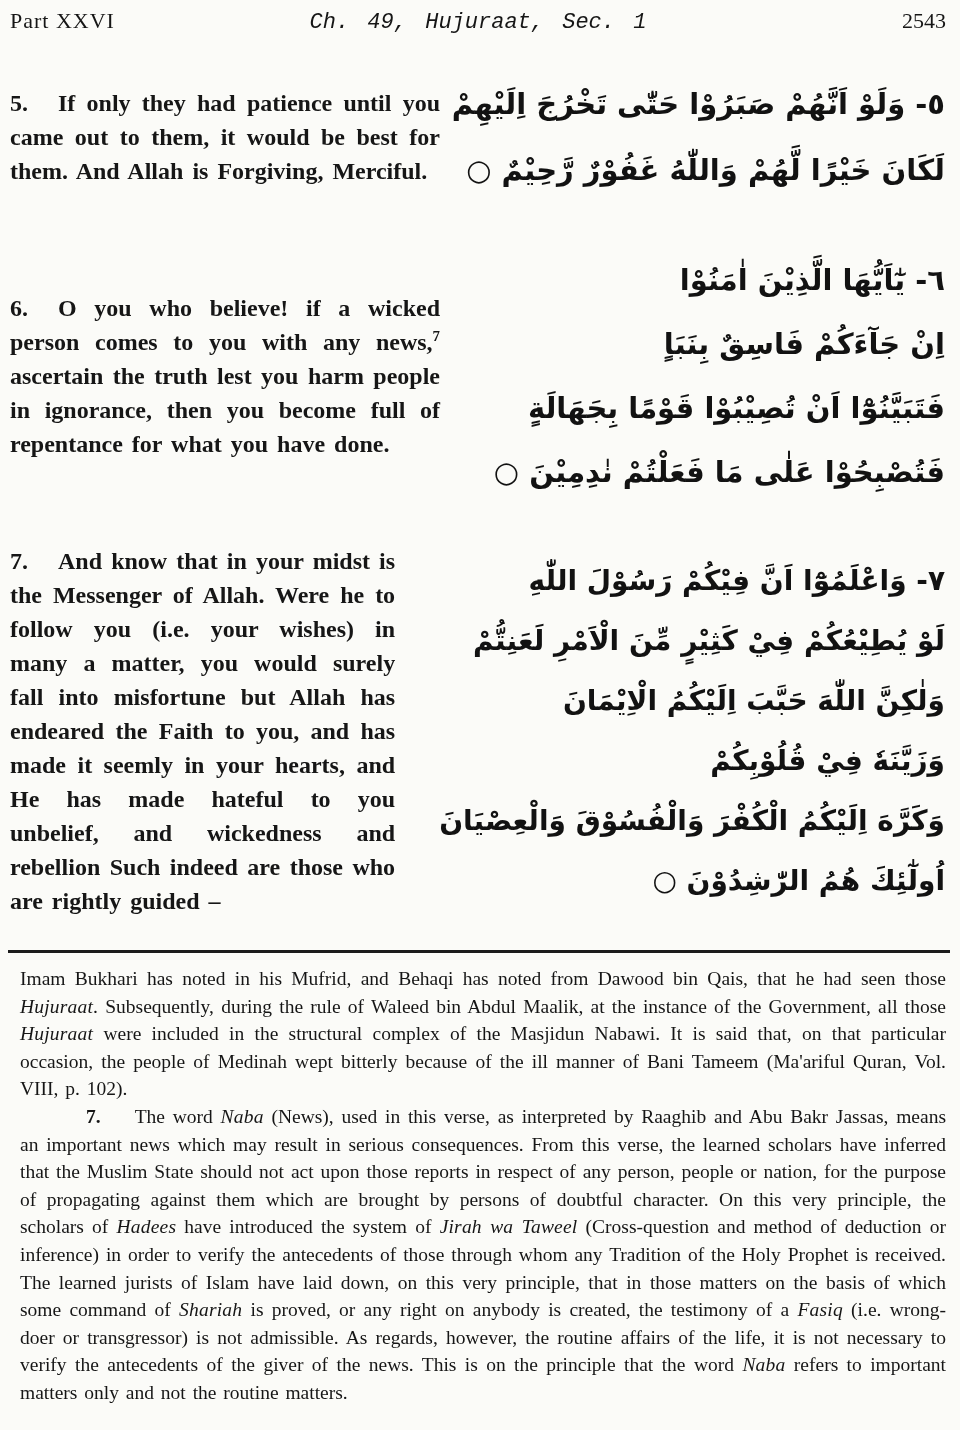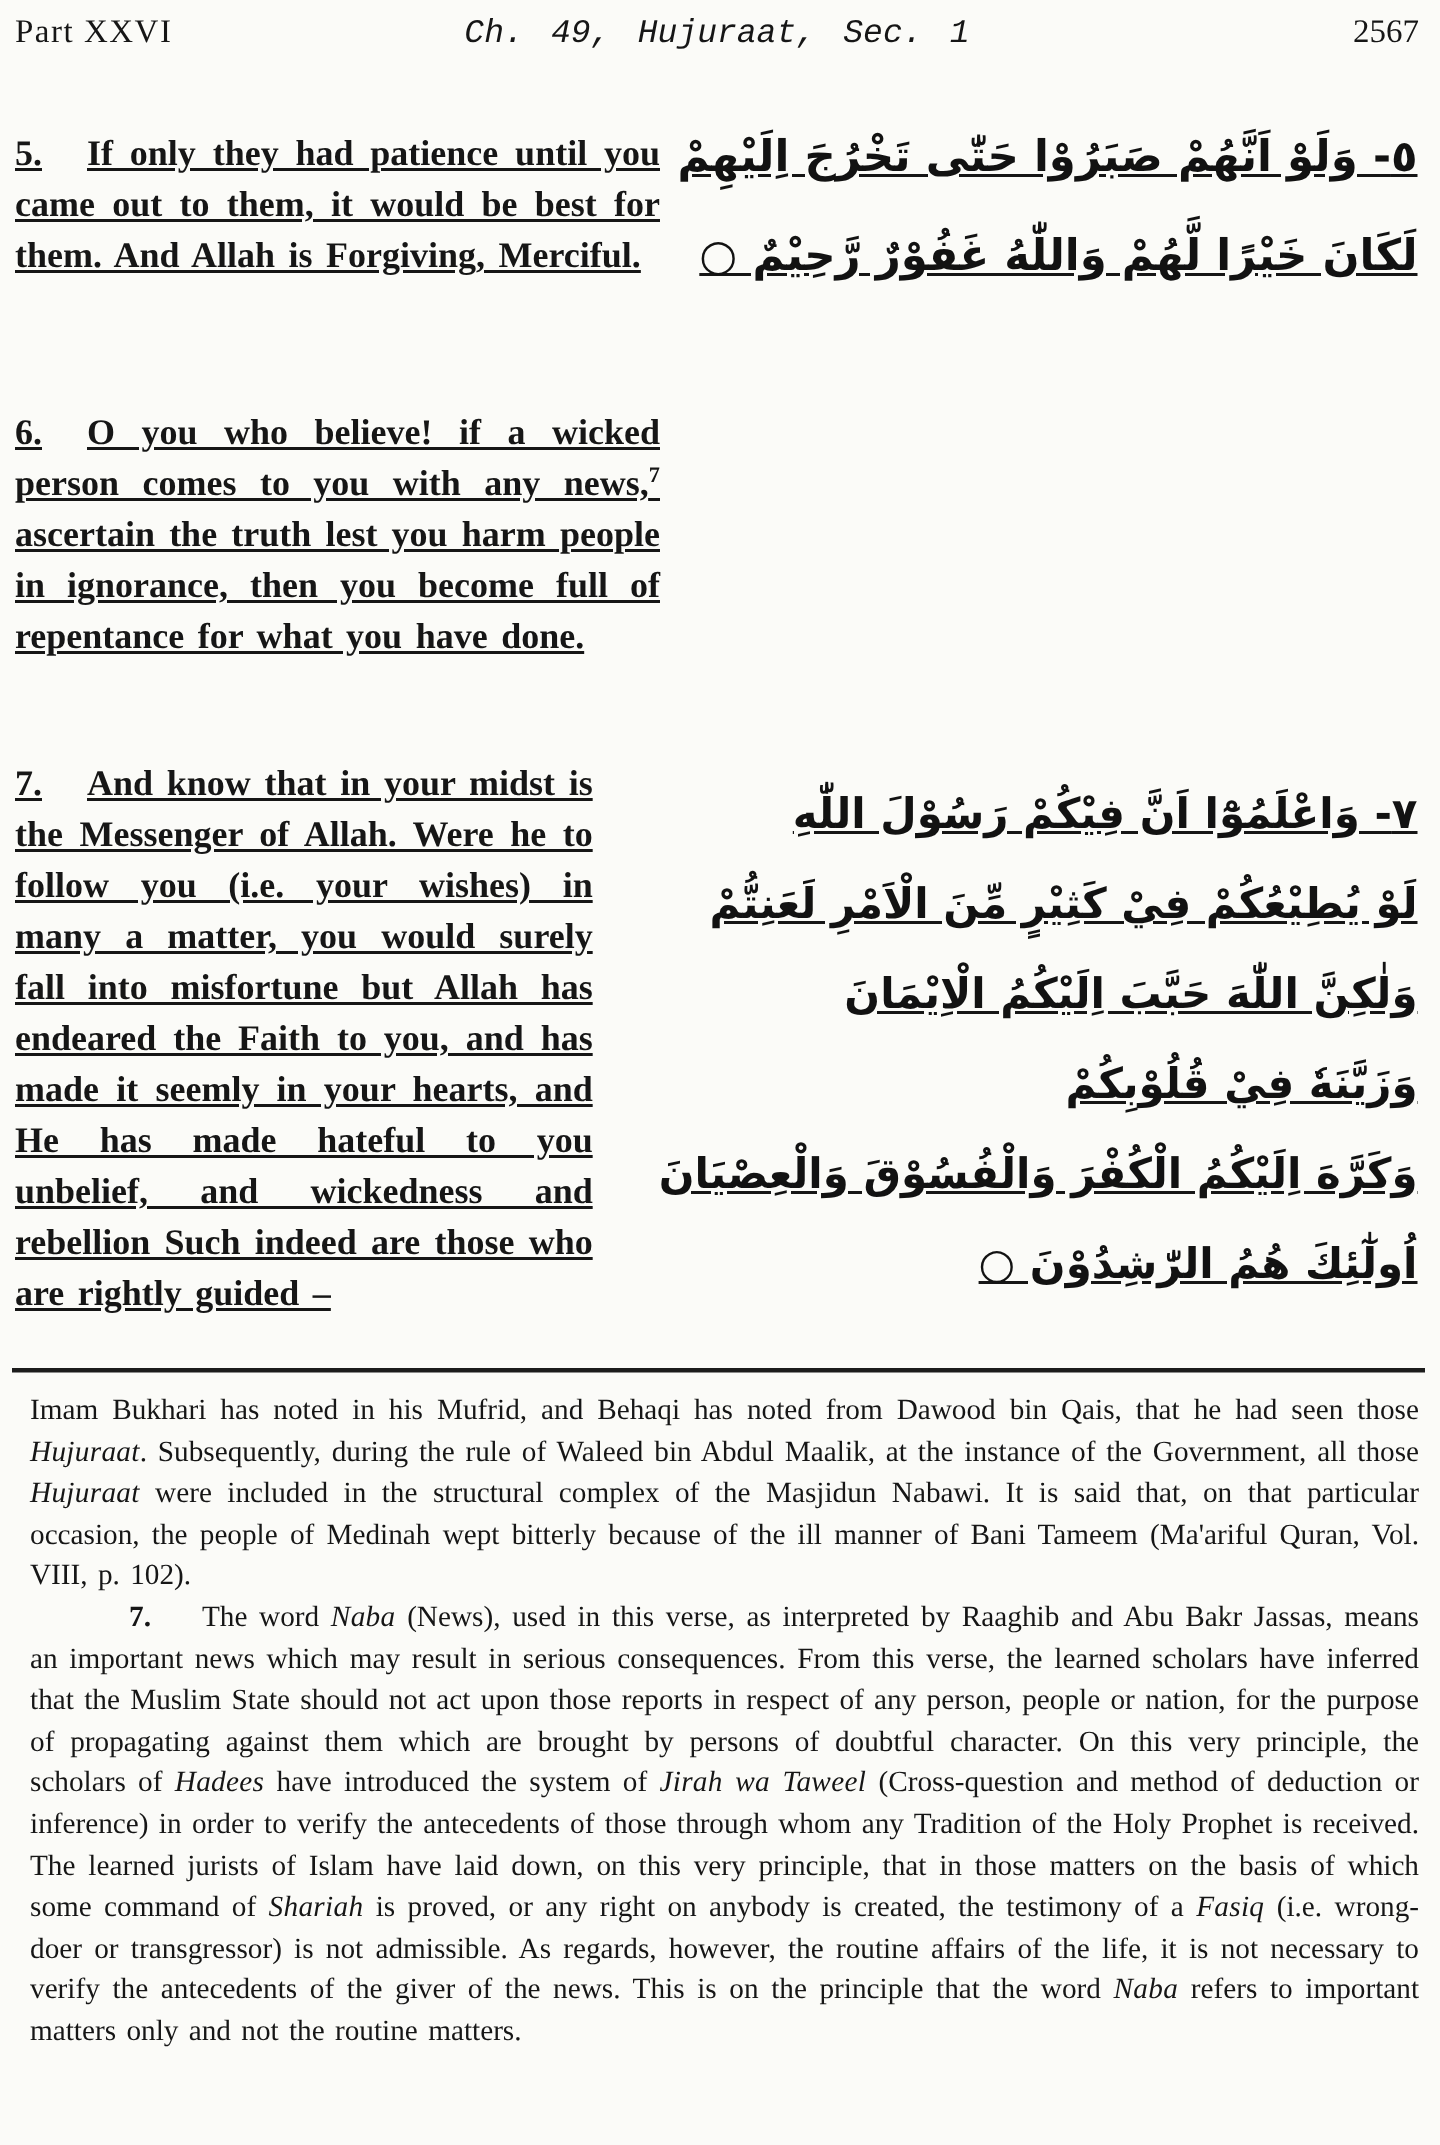--- a/index.html
+++ b/index.html
@@ -21,21 +21,21 @@
     align-items: baseline;
     padding: 8px 14px 0 10px;
     font-size: 22px;
     line-height: 26px;
   }
   .header .part  { justify-self: start; letter-spacing: 1px; }
   .header .chap  { justify-self: center; font-style: italic; word-spacing: 5px; font-family: Liberation Mono, monospace; }
   .header .pgnum { justify-self: end; }
 
   
-  .verses { padding: 0 15px 0 10px; text-decoration: underline; }
+  .verses { padding: 0 15px 0 10px; }
   .vrow { display: flex; align-items: center; }
   .vrow .en {
     width: 430px;
     font-weight: 700;
     font-size: 24px;
     line-height: 34px;
     text-align: justify;
     text-align-last: left;
     word-spacing: 3px;
   }
@@ -77,35 +77,41 @@
   .footnotes i { letter-spacing: 0.2px; }
 </style>
 </head>
 <body>
 
 <div class="page">
 
   <div class="header">
     <span class="part">Part XXVI</span>
     <span class="chap">Ch. 49, Hujuraat, Sec. 1</span>
-    <span class="pgnum">2567</span>
+    <span class="pgnum">2543</span>
   </div>
 
   <div class="verses">
 
     <div class="vrow v5 mt1">
       <p class="en"><span class="vnum">5.</span><span><span>If only they had patience until you came out to them, it would be best for them. And Allah is Forgiving, Merciful.</span></span></p>
       <div class="ar">
         <div class="aline">٥- وَلَوْ اَنَّهُمْ صَبَرُوْا حَتّٰى تَخْرُجَ اِلَيْهِمْ</div>
         <div class="aline">لَكَانَ خَيْرًا لَّهُمْ وَاللّٰهُ غَفُوْرٌ رَّحِيْمٌ ○</div>
       </div>
     </div>
 
     <div class="vrow v6 mt2">
       <p class="en"><span class="vnum">6.</span><span><span>O you who believe! if a wicked person comes to you with any news,</span><sup>7</sup><span> ascertain the truth lest you harm people in ignorance, then you become full of repentance for what you have done.</span></span></p>
+      <div class="ar">
+        <div class="aline">٦- يٰٓاَيُّهَا الَّذِيْنَ اٰمَنُوْا</div>
+        <div class="aline">اِنْ جَآءَكُمْ فَاسِقٌ بِنَبَاٍ</div>
+        <div class="aline">فَتَبَيَّنُوْٓا اَنْ تُصِيْبُوْا قَوْمًا بِجَهَالَةٍ</div>
+        <div class="aline">فَتُصْبِحُوْا عَلٰى مَا فَعَلْتُمْ نٰدِمِيْنَ ○</div>
+      </div>
     </div>
 
     <div class="vrow v7 mt3">
       <p class="en"><span class="vnum">7.</span><span><span>And know that in your midst is the Messenger of Allah. Were he to follow you (i.e. your wishes) in many a matter, you would surely fall into misfortune but Allah has endeared the Faith to you, and has made it seemly in your hearts, and He has made hateful to you unbelief, and wickedness and rebellion Such indeed are those who are rightly guided –</span></span></p>
       <div class="ar">
         <div class="aline">٧- وَاعْلَمُوْٓا اَنَّ فِيْكُمْ رَسُوْلَ اللّٰهِ</div>
         <div class="aline">لَوْ يُطِيْعُكُمْ فِيْ كَثِيْرٍ مِّنَ الْاَمْرِ لَعَنِتُّمْ</div>
         <div class="aline">وَلٰكِنَّ اللّٰهَ حَبَّبَ اِلَيْكُمُ الْاِيْمَانَ</div>
         <div class="aline">وَزَيَّنَهٗ فِيْ قُلُوْبِكُمْ</div>
         <div class="aline">وَكَرَّهَ اِلَيْكُمُ الْكُفْرَ وَالْفُسُوْقَ وَالْعِصْيَانَ</div>

